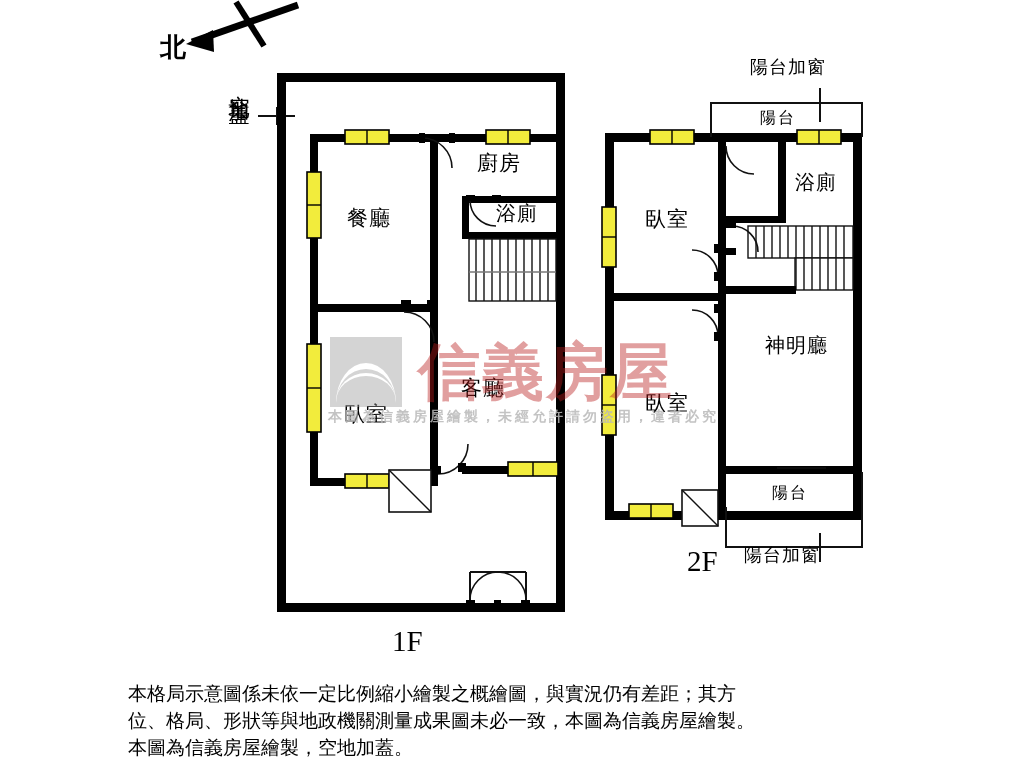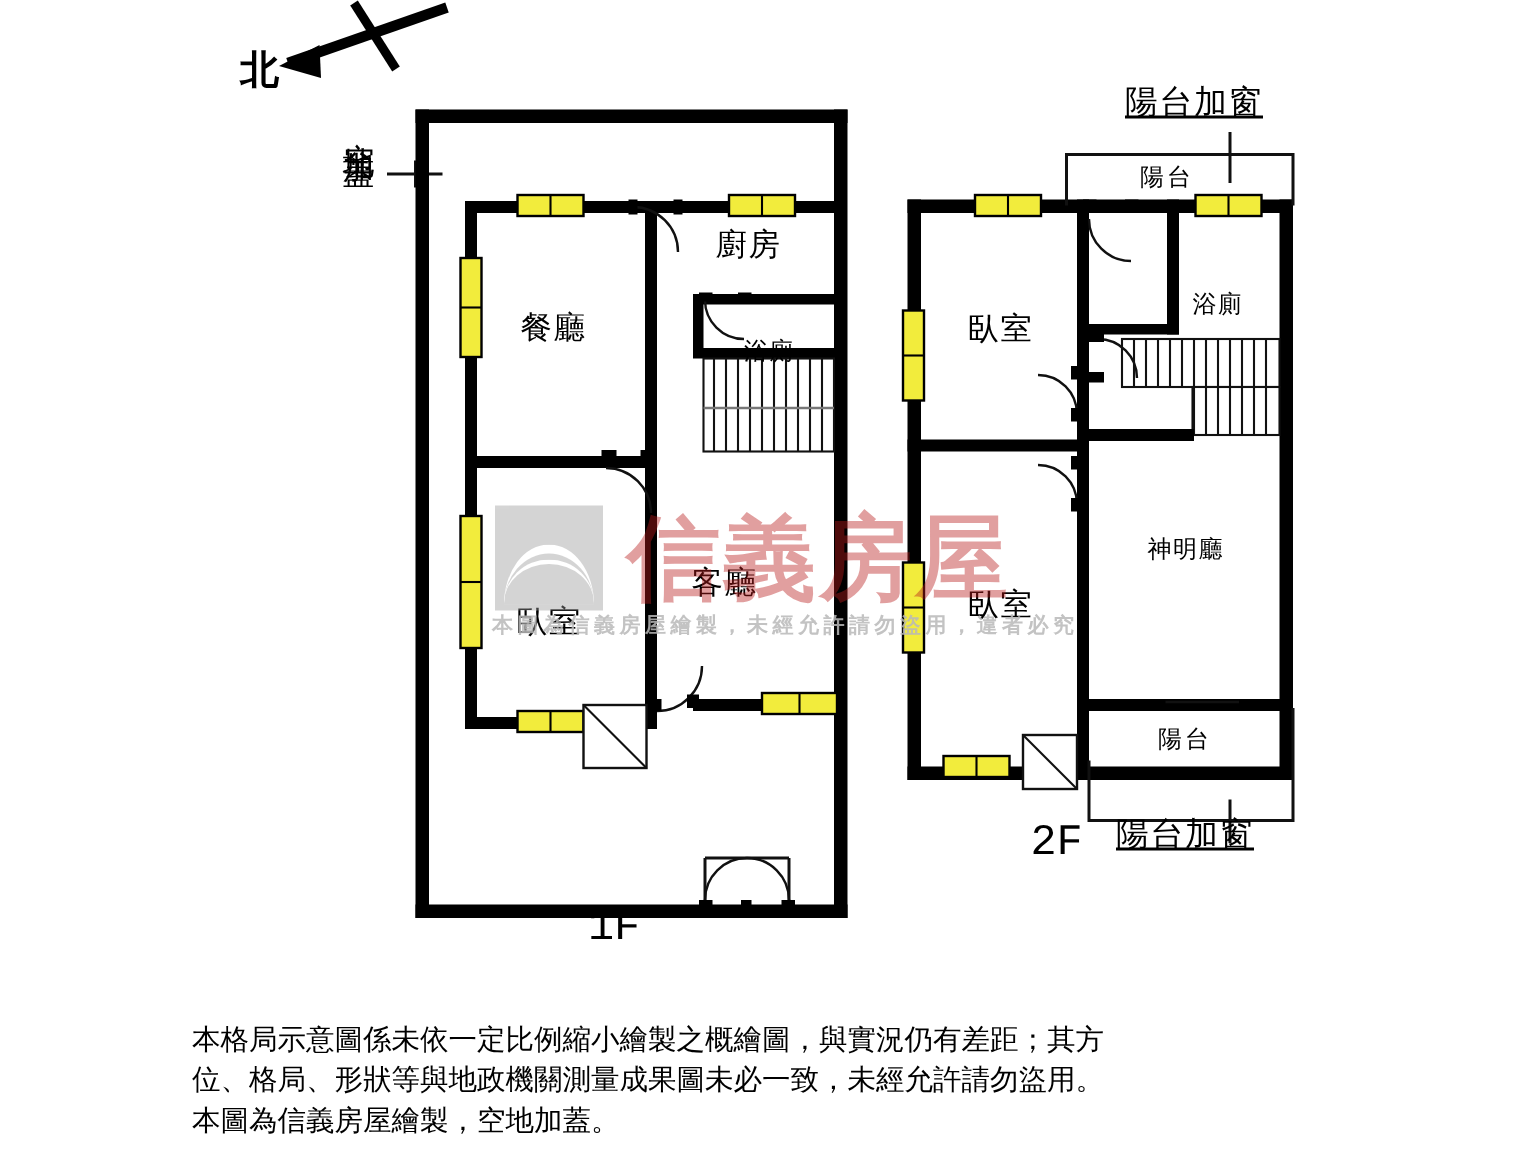--- a/index.html
+++ b/index.html
@@ -2,24 +2,24 @@
 <html><head>
 <meta charset="utf-8">
 <style>
   html,body{margin:0;padding:0;background:#fff;}
   body{width:1024px;height:768px;position:relative;overflow:hidden;
        font-family:"DejaVu Sans","Liberation Sans",sans-serif;color:#000;}
   #stage{position:absolute;left:0;top:0;width:1024px;height:768px;}
   svg#plan{position:absolute;left:0;top:0;width:1024px;height:768px;}
   .lbl{position:absolute;white-space:nowrap;line-height:1;}
   .room{font-size:21px;letter-spacing:1px;}
-  .room-sm{font-size:16px;letter-spacing:1px;margin-top:23px;}
+  .room-sm{font-size:20px;letter-spacing:1px;}
   .bal{font-size:16px;letter-spacing:2px;}
-  .note{font-size:22px;letter-spacing:1px;text-decoration:underline;}
-  .floorlbl{font-family:Liberation Mono, monospace;font-size:29px;}
+  .note{font-size:18px;letter-spacing:1px;}
+  .floorlbl{font-family:Liberation Serif, serif;font-size:29px;}
   .vert{writing-mode:vertical-rl;text-orientation:upright;font-size:21px;letter-spacing:3px;}
   .north{font-size:26px;font-weight:bold;font-family:"DejaVu Sans",sans-serif;}
   #disclaimer{position:absolute;left:128px;top:680px;width:770px;
        font-size:19px;line-height:1.42;letter-spacing:0px;color:#000000;}
   #wm{position:absolute;left:330px;top:335px;width:370px;height:75px;
        opacity:.42;pointer-events:none;}
   #wm .wmtxt{position:absolute;left:88px;top:6px;font-size:62px;color:#b91c1c;
        letter-spacing:2px;font-weight:bold;line-height:1;}
   #wm .wmmark{position:absolute;left:0;top:2px;width:72px;height:70px;background:#9a9a9a;}
   #wm .wmmark i{position:absolute;left:6px;top:26px;width:60px;height:34px;
@@ -264,38 +264,38 @@
 
   <div class="lbl note" style="left:750px;top:58px;">陽台加窗</div>
 
   <div class="lbl note" style="left:744px;top:546px;">陽台加窗</div>
 
   <div class="lbl room" style="left:347px;top:208px;">餐廳</div>
   <div class="lbl room" style="left:477px;top:153px;">廚房</div>
   <div class="lbl room-sm" style="left:496px;top:203px;">浴廁</div>
   <div class="lbl room" style="left:344px;top:404px;">臥室</div>
   <div class="lbl room" style="left:461px;top:378px;">客廳</div>
-  <div class="lbl floorlbl" style="left:392px;top:604px;">1F</div>
+  <div class="lbl floorlbl" style="left:392px;top:627px;">1F</div>
 
   <div class="lbl bal" style="left:760px;top:110px;">陽台</div>
   <div class="lbl room-sm" style="left:795px;top:172px;">浴廁</div>
   <div class="lbl room" style="left:645px;top:209px;">臥室</div>
   <div class="lbl room" style="left:645px;top:393px;">臥室</div>
   <div class="lbl room-sm" style="left:765px;top:335px;">神明廳</div>
   <div class="lbl bal" style="left:772px;top:485px;">陽台</div>
   <div class="lbl floorlbl" style="left:687px;top:547px;">2F</div>
 
   <div id="wm">
     <div class="wmmark">
       <i></i>
         <i class="b"></i>
     </div>
     <div class="wmtxt">信義房屋</div>
   </div>
   <div id="wmline">本圖為信義房屋繪製，未經允許請勿盜用，違者必究</div>
 
   <div id="disclaimer">
     <div>本格局示意圖係未依一定比例縮小繪製之概繪圖，與實況仍有差距；其方</div>
-    <div>位、格局、形狀等與地政機關測量成果圖未必一致，未經允許請勿盜用。</div>
+    <div>位、格局、形狀等與地政機關測量成果圖未必一致，本圖為信義房屋繪製。</div>
     <div>本圖為信義房屋繪製，空地加蓋。</div>
   </div>
 
 </div>
 
 </body></html>

